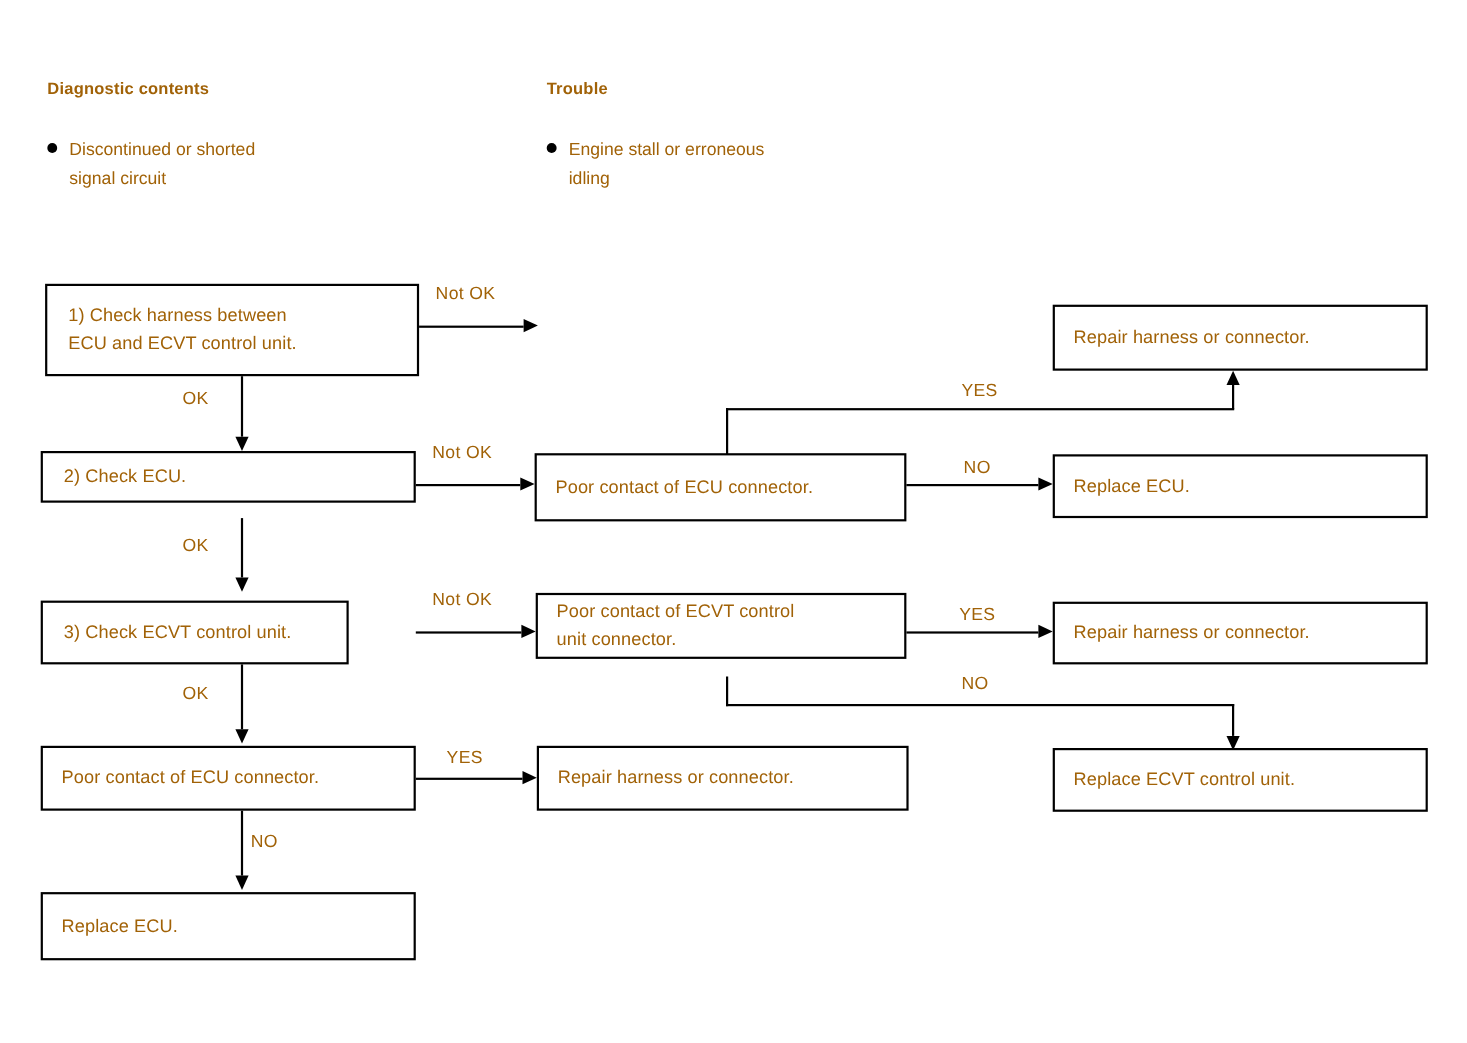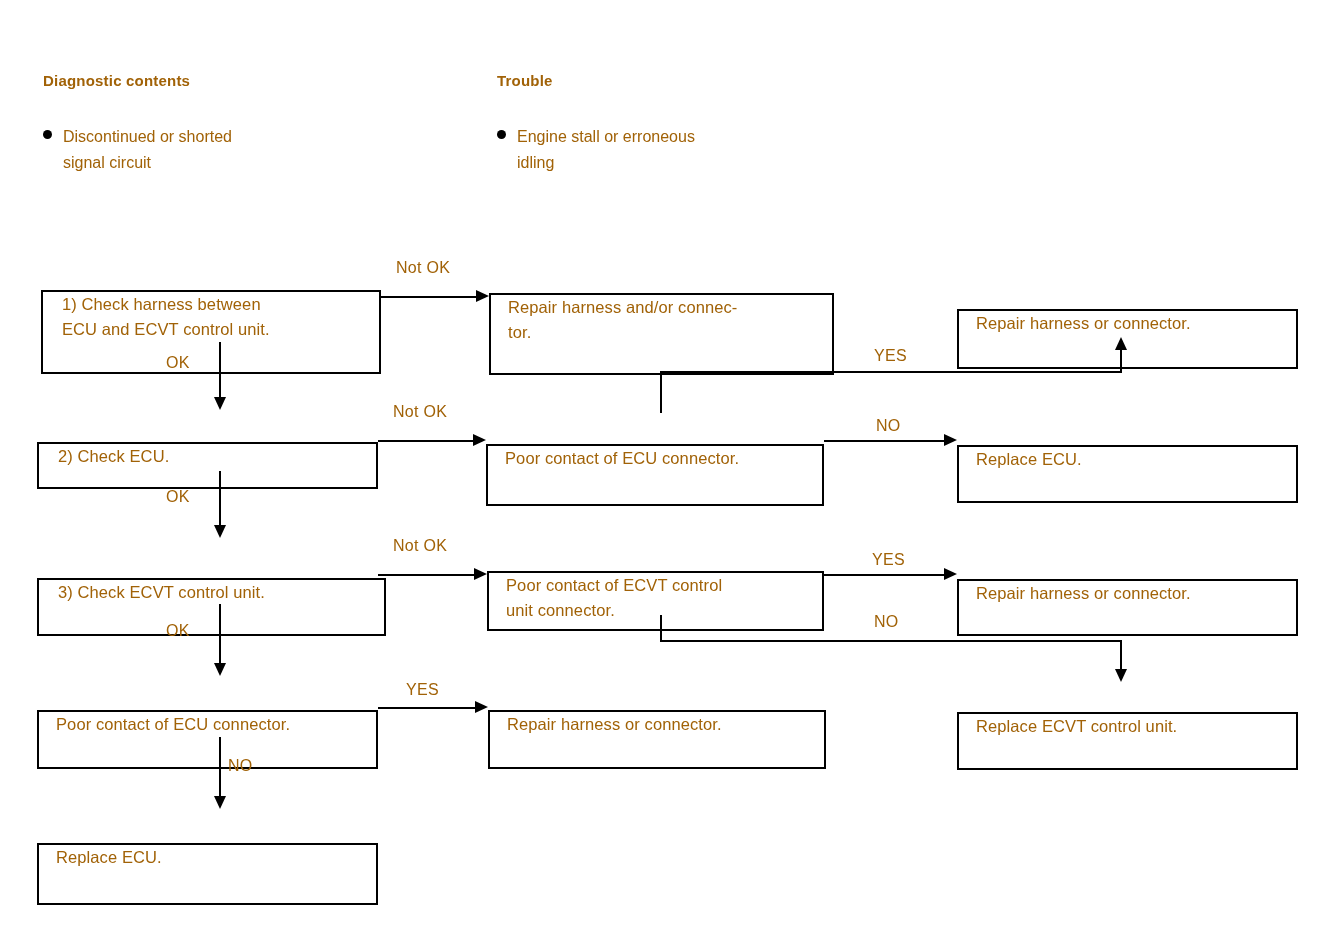--- a/index.html
+++ b/index.html
@@ -41,21 +41,21 @@
     font-size: 16px;
     line-height: 26px;
     white-space: pre-line;
   }
   .node {
     position: absolute;
     box-sizing: border-box;
     border: 2px solid #000;
     background: #fff;
     display: flex;
-    margin-top: 32px;
+    align-items: center;
   }
   .node .txt {
     font-size: 16.5px;
     line-height: 25px;
     padding-left: 17px;
     padding-right: 10px;
     white-space: pre-line;
     letter-spacing: 0.1px;
   }
   .node.indent .txt {
@@ -122,24 +122,20 @@
     <span class="bullet-dot"></span>
     <span class="bullet-text">Discontinued or shorted
 signal circuit</span>
   </div>
 
   <div class="node indent" style="left:41px; top:258px; width:340px; height:84px;">
     <span class="txt">1)   Check harness between
       ECU and ECVT control unit.</span>
   </div>
 
-  <div class="node" style="left:489px; top:261px; width:345px; height:82px;">
-    <span class="txt">Repair  harness  and/or  connec-
-tor.</span>
-  </div>
 
   <div class="node" style="left:957px; top:277px; width:341px; height:60px;">
     <span class="txt">Repair harness or connector.</span>
   </div>
 
   <div class="hline" style="left:381px; top:296px; width:95px;"></div>
   <div class="arrow-r" style="left:476px; top:290px;"></div>
   <div class="lbl" style="left:396px; top:259px;">Not OK</div>
 
   <div class="vline" style="left:219px; top:342px; height:55px;"></div>
@@ -169,21 +165,21 @@
   <div class="vline" style="left:660px; top:371px; height:42px;"></div>
   <div class="hline" style="left:660px; top:371px; width:462px;"></div>
   <div class="vline" style="left:1120px; top:350px; height:22px;"></div>
   <div class="arrow-u" style="left:1115px; top:337px;"></div>
   <div class="lbl" style="left:874px; top:347px;">YES</div>
 
   <div class="vline" style="left:219px; top:471px; height:54px;"></div>
   <div class="arrow-d" style="left:214px; top:525px;"></div>
   <div class="lbl" style="left:166px; top:488px;">OK</div>
 
-  <div class="node indent" style="left:37px; top:546px; width:349px; height:58px;">
+  <div class="node indent" style="left:37px; top:546px; width:280px; height:58px;">
     <span class="txt">3)   Check ECVT control unit.</span>
   </div>
 
   <div class="node" style="left:487px; top:539px; width:337px; height:60px;">
     <span class="txt">Poor contact of ECVT control
 unit connector.</span>
   </div>
 
   <div class="node" style="left:957px; top:547px; width:341px; height:57px;">
     <span class="txt">Repair harness or connector.</span>

